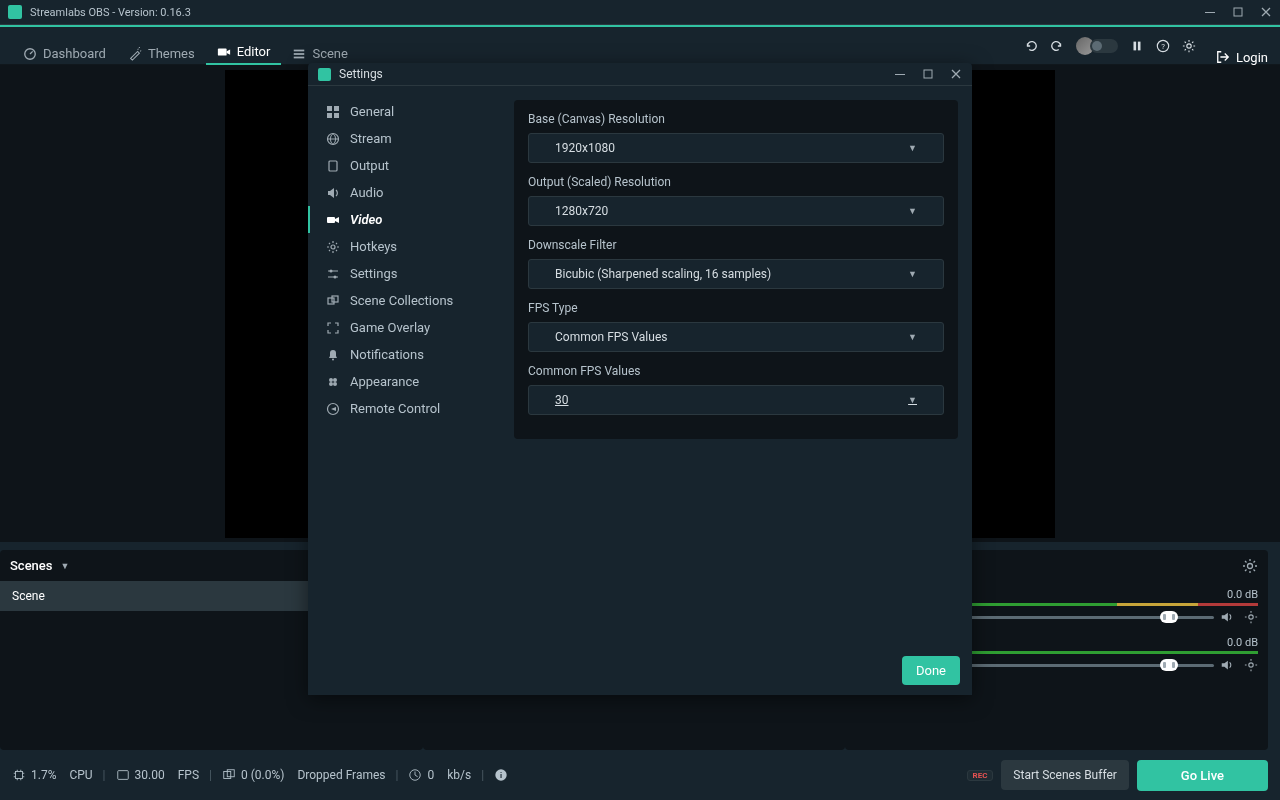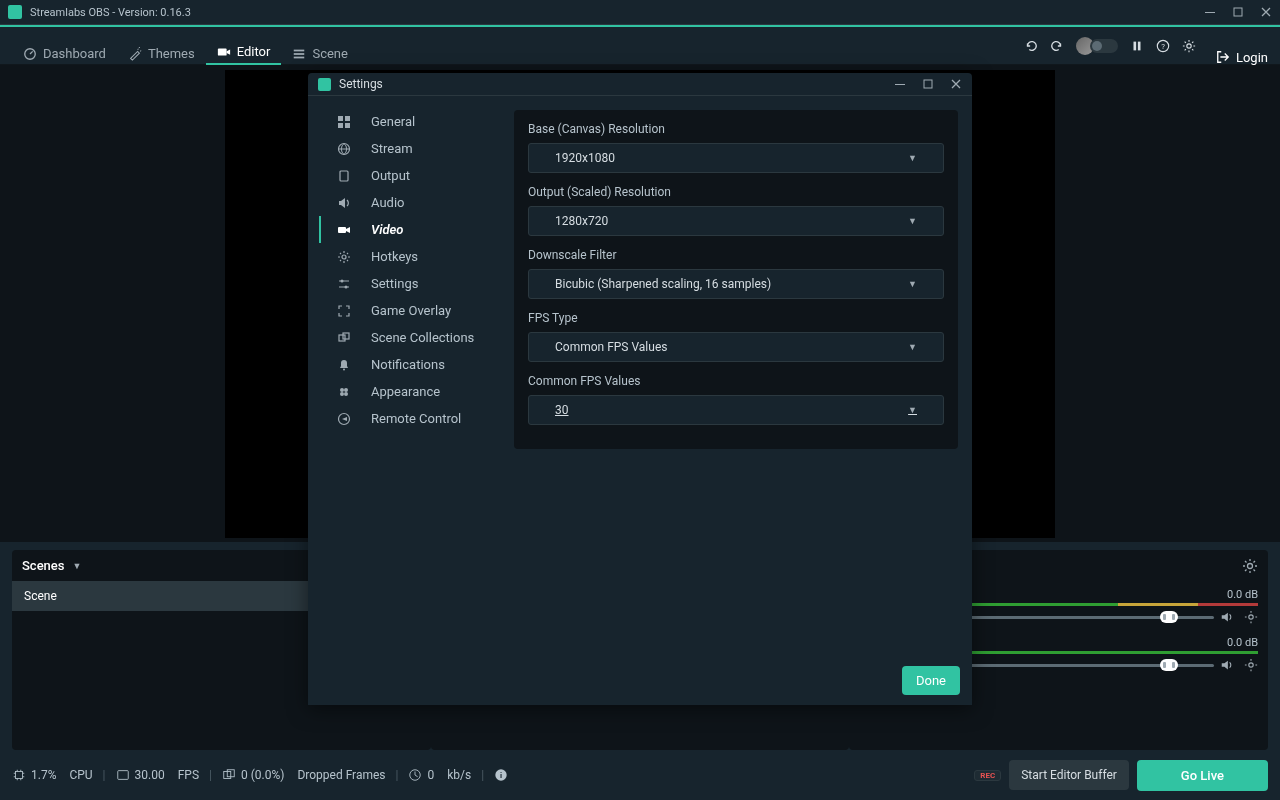--- a/index.html
+++ b/index.html
@@ -15,21 +15,21 @@
 .tool-tab.active { color: #fff; border-bottom: 2px solid #31c3a2; }
 .tool-icon { width: 14px; height: 14px; display: inline-flex; align-items: center; justify-content: center; }
 .toolbar-right { margin-left: auto; display: flex; align-items: center; gap: 12px; }
 .avatar-toggle { display: flex; align-items: center; gap: 0; }
 .avatar { width: 18px; height: 18px; border-radius: 50%; background: linear-gradient(135deg, #666, #999); }
 .toggle { width: 28px; height: 14px; background: #2b383f; border-radius: 7px; position: relative; margin-left: -4px; }
 .toggle::after { content: ''; position: absolute; left: 2px; top: 2px; width: 10px; height: 10px; background: #5c6b74; border-radius: 50%; }
 .login-btn { display: flex; align-items: center; gap: 6px; color: #fff; cursor: pointer; padding-left: 8px; margin-top: 23px; }
 .main-area { height: 477px; background: #0e1419; position: relative; display: flex; justify-content: center; }
 .preview { position: absolute; top: 5px; width: 830px; height: 468px; background: #000; }
-.panels { display: flex; height: 208px; padding: 8px 12px 0 12px; gap: 0; }
+.panels { display: flex; height: 208px; padding: 8px 12px 0 0; gap: 0; }
 .panel { background: #0e1419; flex: 1; border-radius: 4px; overflow: hidden; }
 .panel-header { display: flex; align-items: center; padding: 8px 10px; color: #fff; font-size: 13px; font-weight: 500; }
 .panel-header .chev { margin-left: 8px; color: #9faab2; font-size: 9px; }
 .scene-item { background: #2b383f; padding: 8px 12px; color: #fff; font-size: 12px; }
 .mixer-gear { width: 16px; height: 16px; color: #9faab2; }
 .mixer-row { padding: 6px 10px; }
 .mixer-db { text-align: right; font-size: 11px; color: #b6c3cc; }
 .mixer-meter { height: 3px; background: linear-gradient(to right, #2f9e32 0%, #2f9e32 65%, #c7a53a 65%, #c7a53a 85%, #b33a3a 85%, #b33a3a 100%); margin: 2px 0 4px 0; }
 .mixer-slider { display: flex; align-items: center; gap: 6px; }
 .slider-track { flex: 1; height: 3px; background: #5c6b74; border-radius: 2px; position: relative; }
@@ -38,27 +38,27 @@
 .slider-thumb::after { content: ''; position: absolute; right: 3px; top: 3px; width: 3px; height: 6px; background: #9faab2; border-radius: 1px; }
 .mixer-icons { display: flex; gap: 10px; color: #9faab2; }
 .statusbar { height: 50px; display: flex; align-items: center; padding: 0 12px; color: #b6c3cc; font-size: 12px; gap: 10px; }
 .status-item { display: flex; align-items: center; gap: 5px; }
 .status-divider { color: #4a5a63; }
 .status-right { margin-left: auto; display: flex; align-items: center; gap: 8px; }
 .rec-btn { background: #1e2b33; color: #e65252; font-size: 8px; font-weight: bold; padding: 0 5px; border-radius: 3px; border: 1px solid #2b383f; }
 .replay-btn { background: #2b383f; color: #d6dde2; padding: 8px 12px; border-radius: 4px; font-size: 12px; cursor: pointer; border: none; }
 .golive-btn { background: #31c3a2; color: #fff; padding: 8px 44px; border-radius: 4px; font-size: 13px; font-weight: 500; cursor: pointer; border: none; }
 
-.settings-modal { position: absolute; left: 308px; top: 73px; width: 664px; height: 632px; background: #17242d; border-radius: 4px 4px 0 0; display: flex; flex-direction: column; box-shadow: 0 4px 20px rgba(0,0,0,0.5); }
+.settings-modal { position: absolute; left: 308px; top: 63px; width: 664px; height: 632px; background: #17242d; border-radius: 4px 4px 0 0; display: flex; flex-direction: column; box-shadow: 0 4px 20px rgba(0,0,0,0.5); }
 .settings-titlebar { height: 23px; display: flex; align-items: center; padding: 0 10px; border-bottom: 1px solid #2b383f; }
 .settings-icon { width: 13px; height: 13px; background: #31c3a2; border-radius: 2px; margin-right: 8px; }
 .settings-title { font-size: 12px; color: #d6dde2; flex: 1; }
 .settings-body { flex: 1; display: flex; }
 .settings-sidebar { width: 192px; padding: 12px 0; }
-.side-item { display: flex; align-items: center; gap: 20px; padding: 6px 16px; color: #b6c3cc; cursor: pointer; font-size: 13px; border-left: 2px solid transparent; margin-left: 11px; }
+.side-item { display: flex; align-items: center; gap: 10px; padding: 6px 16px; color: #b6c3cc; cursor: pointer; font-size: 13px; border-left: 2px solid transparent; }
 .side-item.active { color: #fff; font-weight: 600; border-left: 2px solid #31c3a2; font-style: italic; }
 .side-item-icon { width: 14px; height: 14px; display: inline-flex; align-items: center; justify-content: center; color: #9faab2; }
 .side-item.active .side-item-icon { color: #fff; }
 .settings-content { flex: 1; padding: 14px; }
 .settings-panel { background: #0e1419; border-radius: 4px; padding: 12px 14px; }
 .field-label { font-size: 12px; color: #b6c3cc; margin-bottom: 7px; }
 .field-select { background: #17242d; border: 1px solid #2b383f; border-radius: 3px; padding: 7px 26px; display: flex; align-items: center; justify-content: space-between; font-size: 12px; color: #d6dde2; margin-bottom: 12px; cursor: pointer; }
 .field-select:last-child { margin-bottom: 12px; text-decoration: underline; }
 .chev-down { font-size: 9px; color: #9faab2; }
 .settings-footer { display: flex; justify-content: flex-end; padding: 6px 12px 10px 12px; }
@@ -284,21 +284,21 @@
   </div>
   <span class="status-divider">|</span>
   <span class="tool-icon">
       <svg viewBox="0 0 16 16">
         <circle cx="8" cy="8" r="6.5" fill="currentColor"></circle>
         <text x="8" y="11" text-anchor="middle" font-size="9" fill="#17242d" font-weight="bold">i</text>
       </svg>
     </span>
   <div class="status-right">
     <div class="rec-btn">REC</div>
-    <button class="replay-btn">Start Editor Buffer</button>
+    <button class="replay-btn">Start Scenes Buffer</button>
     <button class="golive-btn">Go Live</button>
   </div>
 </div>
 
 <div class="settings-modal">
   <div class="settings-titlebar">
     <div class="settings-icon"></div>
     <div class="settings-title">Settings</div>
     <div class="titlebar-controls">
       <div class="win-btn">
@@ -381,33 +381,33 @@
               <path d="M2 4 L12 4 M2 10 L12 10" stroke="currentColor" stroke-width="1.2"></path>
               <circle cx="5" cy="4" r="1.5" fill="currentColor"></circle>
               <circle cx="9" cy="10" r="1.5" fill="currentColor"></circle>
             </svg>
           </span>
           <span>Settings</span>
         </div>
       <div class="side-item">
           <span class="side-item-icon">
             <svg viewBox="0 0 14 14">
-              <path d="M2 5 L2 2 L5 2 M9 2 L12 2 L12 5 M12 9 L12 12 L9 12 M5 12 L2 12 L2 9" fill="none" stroke="currentColor" stroke-width="1.2"></path>
-            </svg>
-          </span>
-          <span>Game Overlay</span>
-        </div>
-      <div class="side-item">
-          <span class="side-item-icon">
-            <svg viewBox="0 0 14 14">
               <rect x="2" y="4" width="6" height="6" fill="none" stroke="currentColor" stroke-width="1.2"></rect>
               <rect x="6" y="2" width="6" height="6" fill="none" stroke="currentColor" stroke-width="1.2"></rect>
             </svg>
           </span>
           <span>Scene Collections</span>
+        </div>
+      <div class="side-item">
+          <span class="side-item-icon">
+            <svg viewBox="0 0 14 14">
+              <path d="M2 5 L2 2 L5 2 M9 2 L12 2 L12 5 M12 9 L12 12 L9 12 M5 12 L2 12 L2 9" fill="none" stroke="currentColor" stroke-width="1.2"></path>
+            </svg>
+          </span>
+          <span>Game Overlay</span>
         </div>
       <div class="side-item">
           <span class="side-item-icon">
             <svg viewBox="0 0 14 14">
               <path d="M7 2 A3 3 0 0 1 10 5 L10 8 L11 10 L3 10 L4 8 L4 5 A3 3 0 0 1 7 2 Z" fill="currentColor"></path>
               <circle cx="7" cy="11.5" r="1" fill="currentColor"></circle>
             </svg>
           </span>
           <span>Notifications</span>
         </div>

